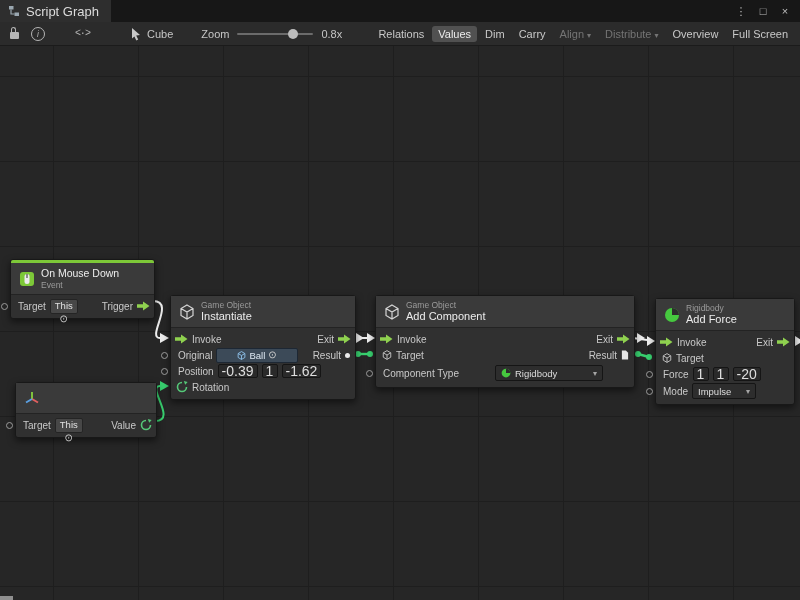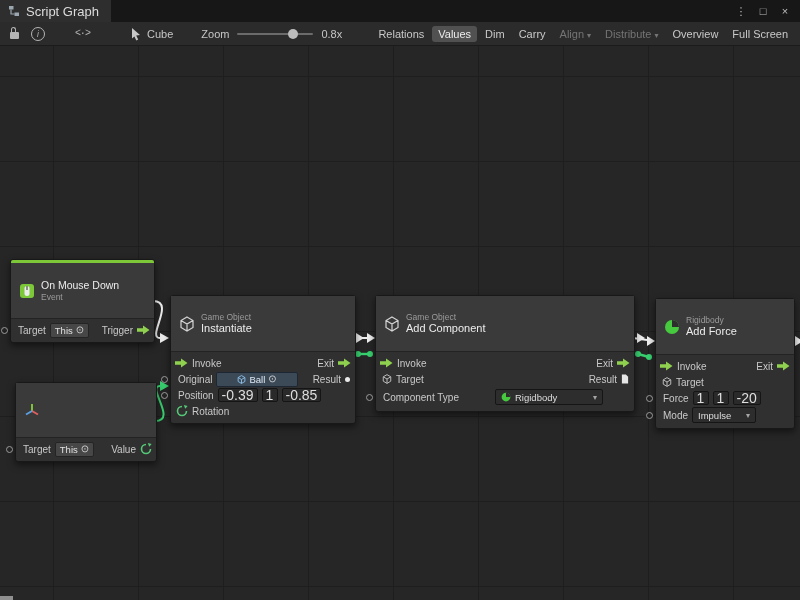--- a/index.html
+++ b/index.html
@@ -31,33 +31,33 @@
 
   
   .canvas{position:relative;width:800px;height:555px;background:#262626;overflow:hidden;
     background-image:linear-gradient(#1e1e1e 1px,transparent 1px),linear-gradient(90deg,#1e1e1e 1px,transparent 1px);
     background-size:85px 85px;background-position:-32px 30px;}
   .wires{position:absolute;left:0;top:0;z-index:1;}
 
   
   .vnode{position:absolute;z-index:2;background:#303030;border:1px solid #181818;border-radius:3px;box-shadow:0 3px 7px rgba(0,0,0,.5);}
   .event-bar{height:3px;background:#7dc838;border-radius:2px 2px 0 0;}
-  .vheader{display:flex;align-items:center;gap:6px;padding:16px 8px;background:#3a3a3a;border-bottom:1px solid #232323;min-height:22px;}
+  .vheader{display:flex;align-items:center;gap:6px;padding:4px 8px;background:#3a3a3a;border-bottom:1px solid #232323;min-height:22px;}
   .htext{display:flex;flex-direction:column;justify-content:center;}
   .cat{font-size:8.5px;color:#9b9b9b;line-height:10px;}
   .ttl{font-size:11px;color:#ececec;line-height:13px;}
   .vbody{padding:3px 0 4px;}
   .row{display:flex;align-items:center;gap:4px;height:16px;padding:0 7px;position:relative;font-size:10px;color:#c9c9c9;}
   .row.tall{height:20px;gap:36px;}
   .row.tall18{height:18px;}
   .spacer{margin-left:auto;}
   .port-circle{position:absolute;left:-10px;top:50%;margin-top:-3px;width:5px;height:5px;border:1.2px solid #9a9a9a;border-radius:50%;background:transparent;}
   .fa-in{margin-left:-3px;}
   .fa-out{margin-right:-3px;}
-  .pill{display:flex;align-items:center;gap:3px;background:#474747;border:1px solid #242424;border-radius:2px;padding:0 4px;height:13px;font-size:9.5px;color:#e0e0e0;}
+  .pill{display:flex;align-items:center;gap:3px;background:#474747;border:1px solid #242424;border-radius:2px;padding:0 4px;height:13px;font-size:9.5px;color:#e0e0e0;flex-direction:column;}
   .picker{color:#cfcfcf;font-size:10px;line-height:10px;}
   .objfield{display:flex;align-items:center;gap:3px;background:#3c4a58;border:1px solid #1d2733;border-radius:2px;padding:0 20px;height:13px;font-size:9.5px;color:#dde8f2;}
   .numfield{background:#2a2a2a;border:1px solid #151515;border-radius:2px;height:12px;line-height:12px;padding:0 3px;font-size:14px;color:#dedede;}
   .dropdown{display:flex;align-items:center;gap:4px;background:#2d2d2d;border:1px solid #151515;border-radius:2px;height:14px;padding:0 5px;font-size:9.5px;color:#dedede;}
   .dropdown .caret{margin-left:auto;color:#a5a5a5;}
   .wdot{width:5px;height:5px;border-radius:50%;background:#eaeaea;margin-right:-2px;}
   .scroll-nub{position:absolute;left:0;bottom:0;width:13px;height:5px;background:#8f8f8f;z-index:3;}
 </style>
 </head>
 <body>
@@ -232,21 +232,21 @@
           </span>
           <span class="spacer"></span>
           <span>Result</span>
           <span class="wdot"></span>
         </div>
         <div class="row">
           <span class="port-circle"></span>
           <span>Position</span>
           <span class="numfield" style="min-width:26px">-0.39</span>
           <span class="numfield" style="min-width:8px">1</span>
-          <span class="numfield" style="min-width:26px">-0.85</span>
+          <span class="numfield" style="min-width:26px">-1.62</span>
         </div>
         <div class="row">
           <svg width="12" height="12" viewBox="0 0 12 12" style="margin-left:-2px">
             <path d="M6 1.5 A4.5 4.5 0 1 0 10.5 6" fill="none" stroke="#55c878" stroke-width="1.6"></path>
             <path d="M7.8 0 L11.6 1 9.2 3.8 Z" fill="#55c878"></path>
           </svg>
           <span>Rotation</span>
         </div>
       </div>
     </div>

